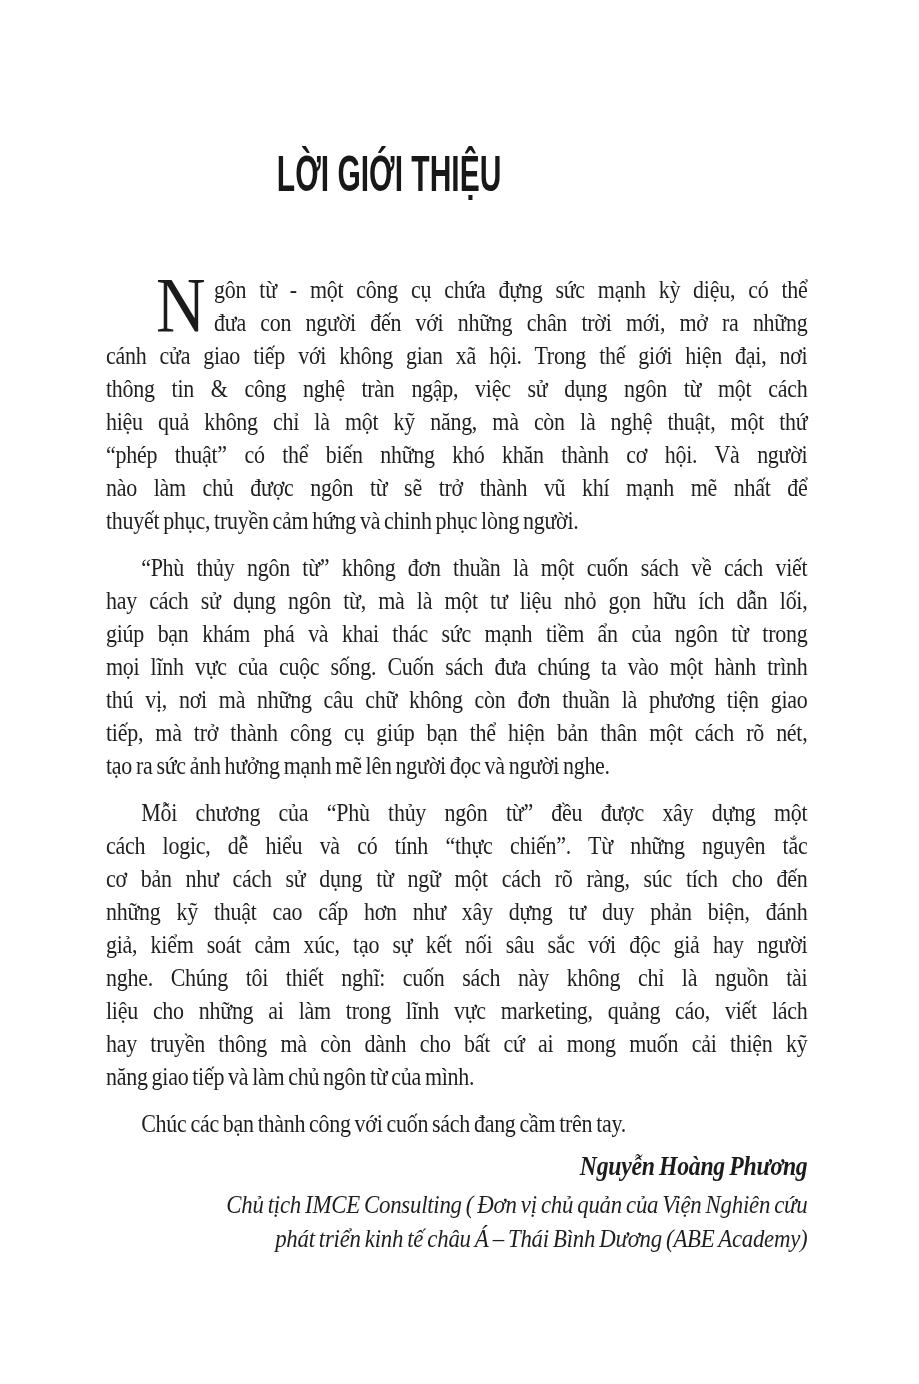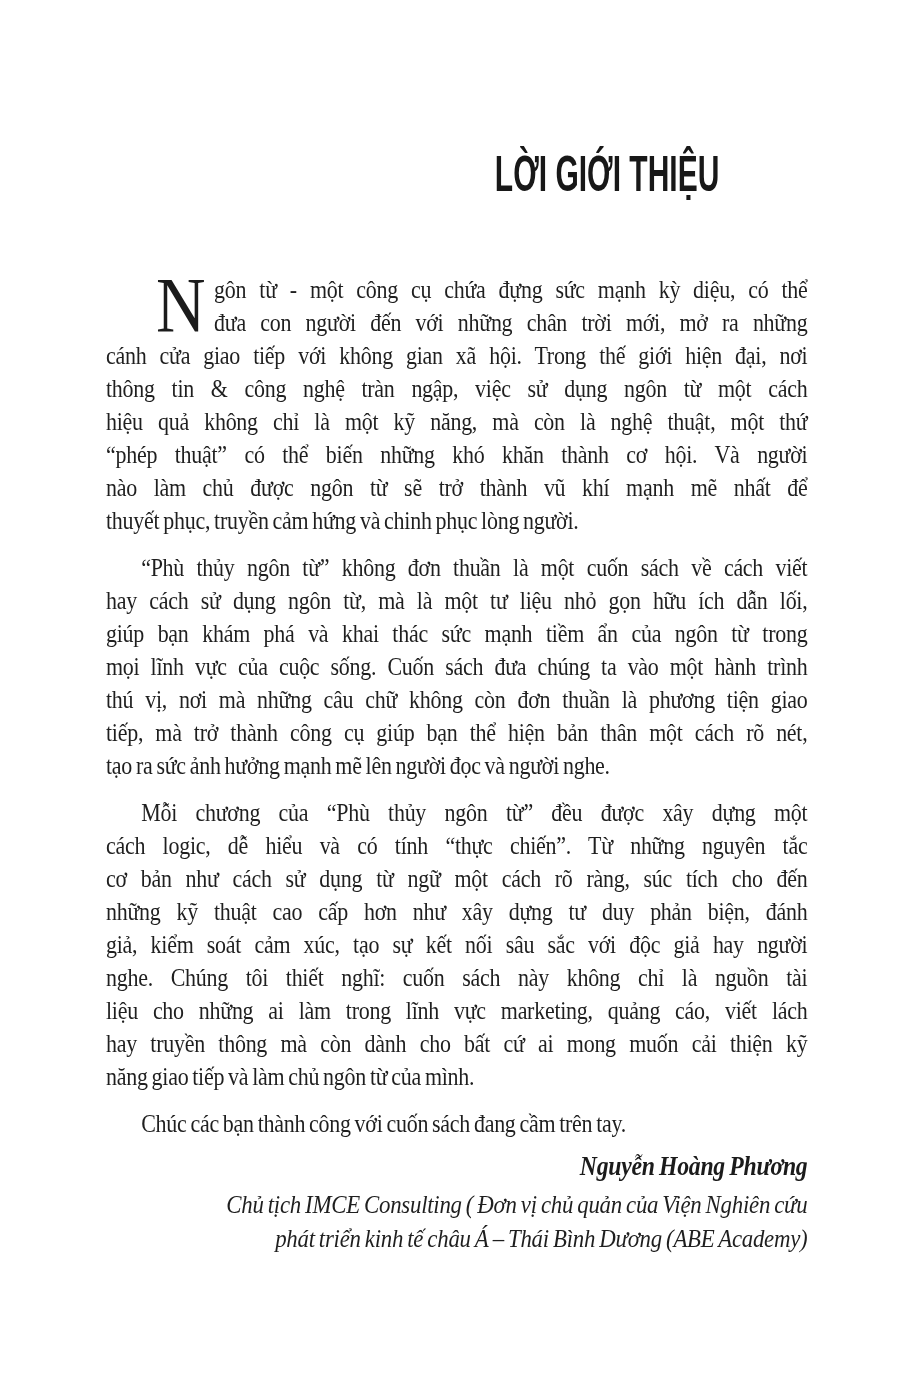--- a/index.html
+++ b/index.html
@@ -1,21 +1,21 @@
 <!DOCTYPE html>
 <html><head>
 <meta charset="utf-8">
 <style>
   html, body { margin: 0; padding: 0; background: #ffffff; }
   body {
     width: 919px; height: 1384px; position: relative; overflow: hidden;
     font-family: "Liberation Serif", serif; color: #1f1f1f;
   }
   .title-wrap {
-    position: absolute; top: 146px; left: 0; width: 778px; text-align: right; padding-left: 16px;
+    position: absolute; top: 146px; left: 0; width: 778px; text-align: center;
   }
   .title {
     display: inline-block; white-space: nowrap;
     font-family: "Liberation Sans", sans-serif; font-weight: bold;
     font-size: 50px; line-height: 56px; color: #181818;
     transform: scaleX(0.60); transform-origin: center top;
   }
   .content {
     position: absolute; left: 106px; top: 273px; width: 798px;
     transform: scaleX(0.879); transform-origin: left top;

